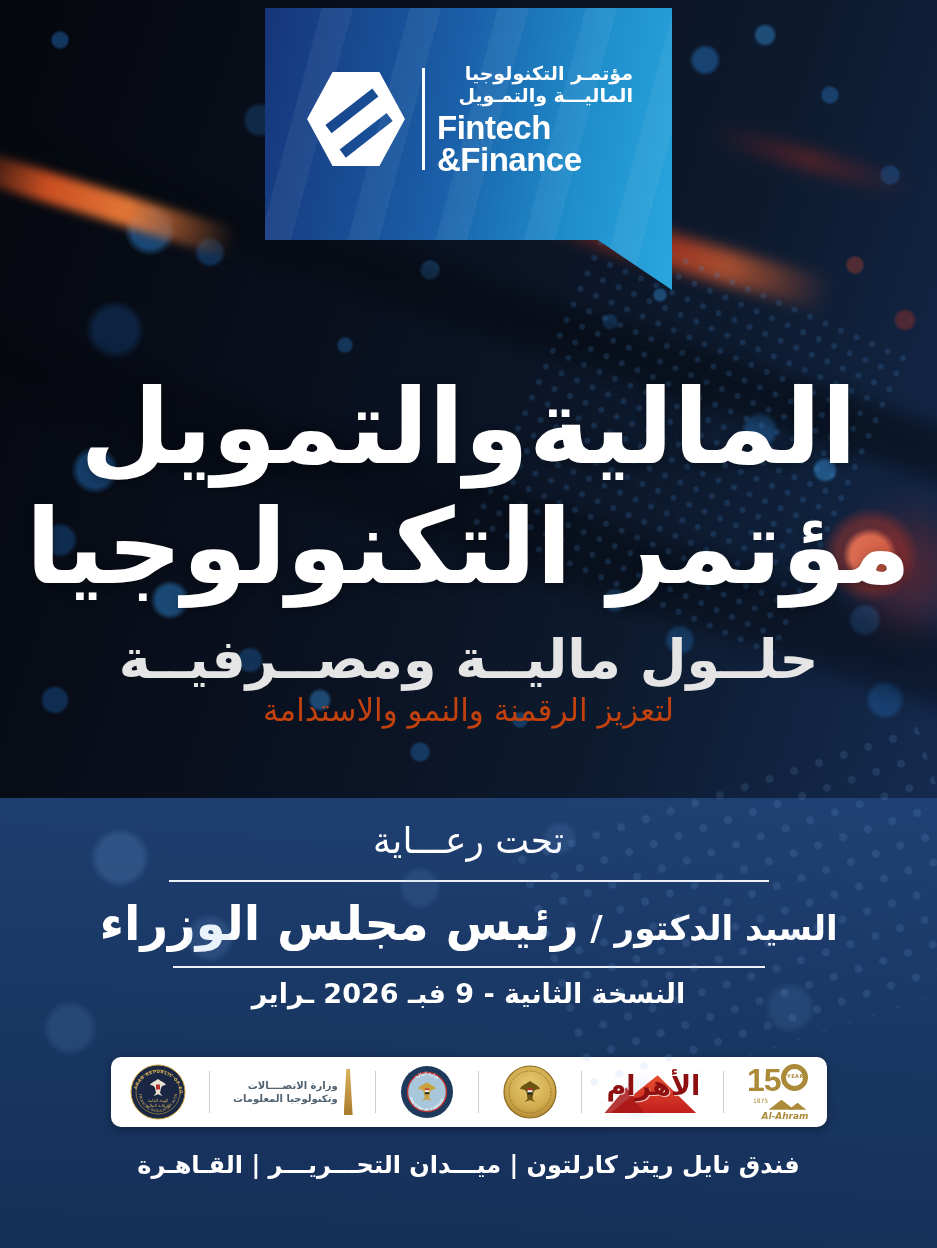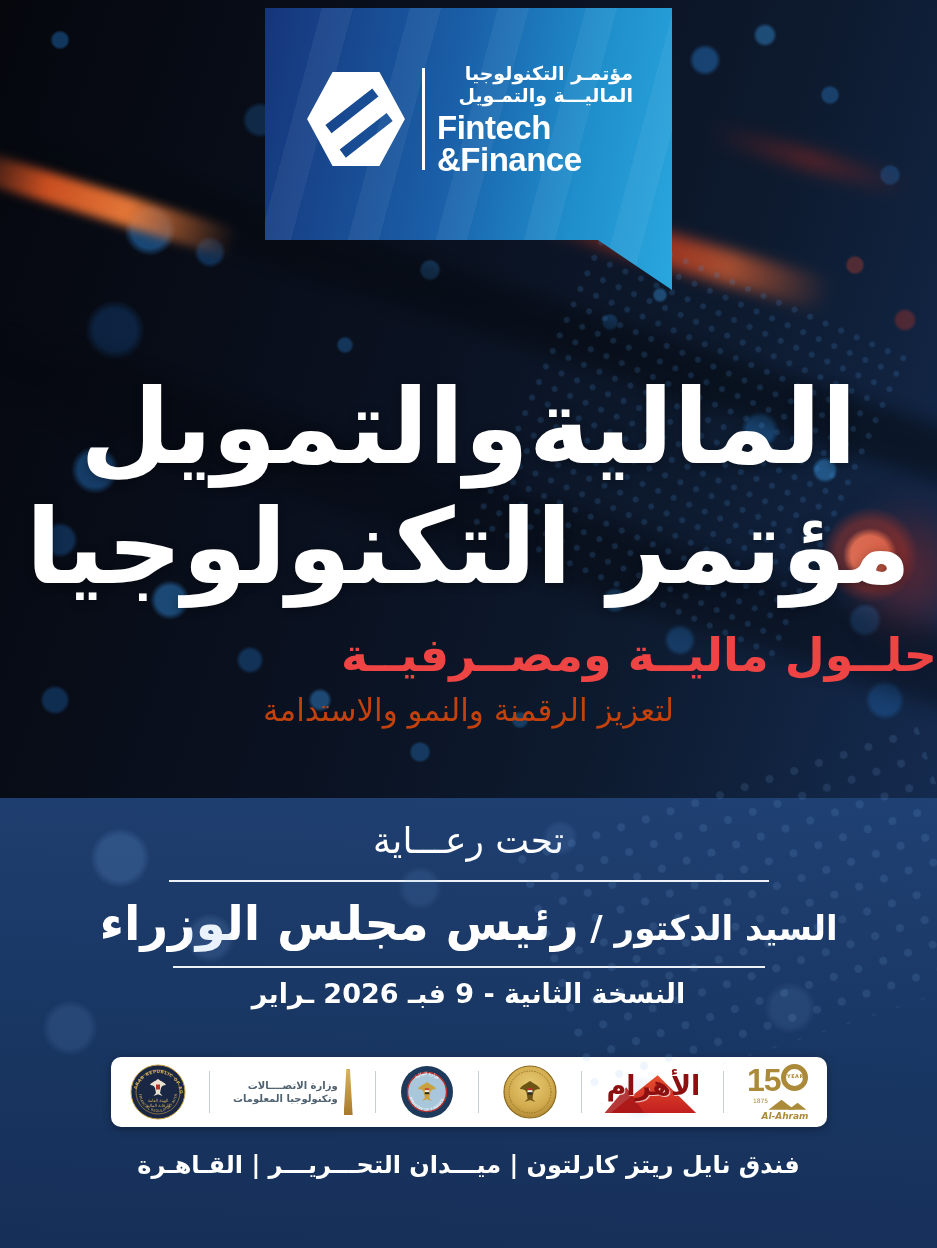--- a/index.html
+++ b/index.html
@@ -68,22 +68,22 @@
   .banner-divider{position:absolute;left:157px;top:60px;width:3px;height:102px;background:#fff;}
   .banner-text{position:absolute;left:172px;top:54px;width:196px;}
   .banner-ar{direction:rtl;text-align:right;font-weight:700;font-size:19px;line-height:1.18;color:#fff;}
   .banner-en{margin-top:5px;font-family:"Liberation Sans",sans-serif;font-weight:700;
              font-size:33px;line-height:.98;color:#fff;letter-spacing:-.5px;}
 
   
   .hero-title{position:absolute;z-index:2;left:0;right:0;top:368px;text-align:center;
     direction:rtl;font-weight:700;font-size:104px;line-height:1.15;color:#fff;
     text-shadow:0 2px 10px rgba(0,0,0,.35);}
-  .hero-sub-bold{position:absolute;z-index:2;left:0;right:0;top:628px;text-align:right;
-    direction:rtl;font-weight:700;font-size:46px;color:#ef4444;}
+  .hero-sub-bold{position:absolute;z-index:2;left:0;right:0;top:628px;text-align:center;
+    direction:rtl;font-weight:700;font-size:54px;color:#e5e5e5;}
   .hero-sub-light{position:absolute;z-index:2;left:0;right:0;top:692px;text-align:center;
     direction:rtl;font-weight:400;font-size:31px;color:#c2410c;}
 
   
   .band{position:absolute;z-index:4;left:0;top:798px;width:937px;height:450px;
     background:linear-gradient(180deg,rgba(32,66,118,.93) 0%,rgba(25,55,100,.95) 60%,rgba(22,48,90,.96) 100%);
     display:flex;flex-direction:column;align-items:center;}
   .band-dots{position:absolute;right:-30px;top:-20px;width:430px;height:270px;opacity:.45;
     background-image:radial-gradient(rgba(130,180,235,.3) 3.5px,transparent 4.5px);
     background-size:26px 26px;transform:rotate(-18deg);pointer-events:none;}

